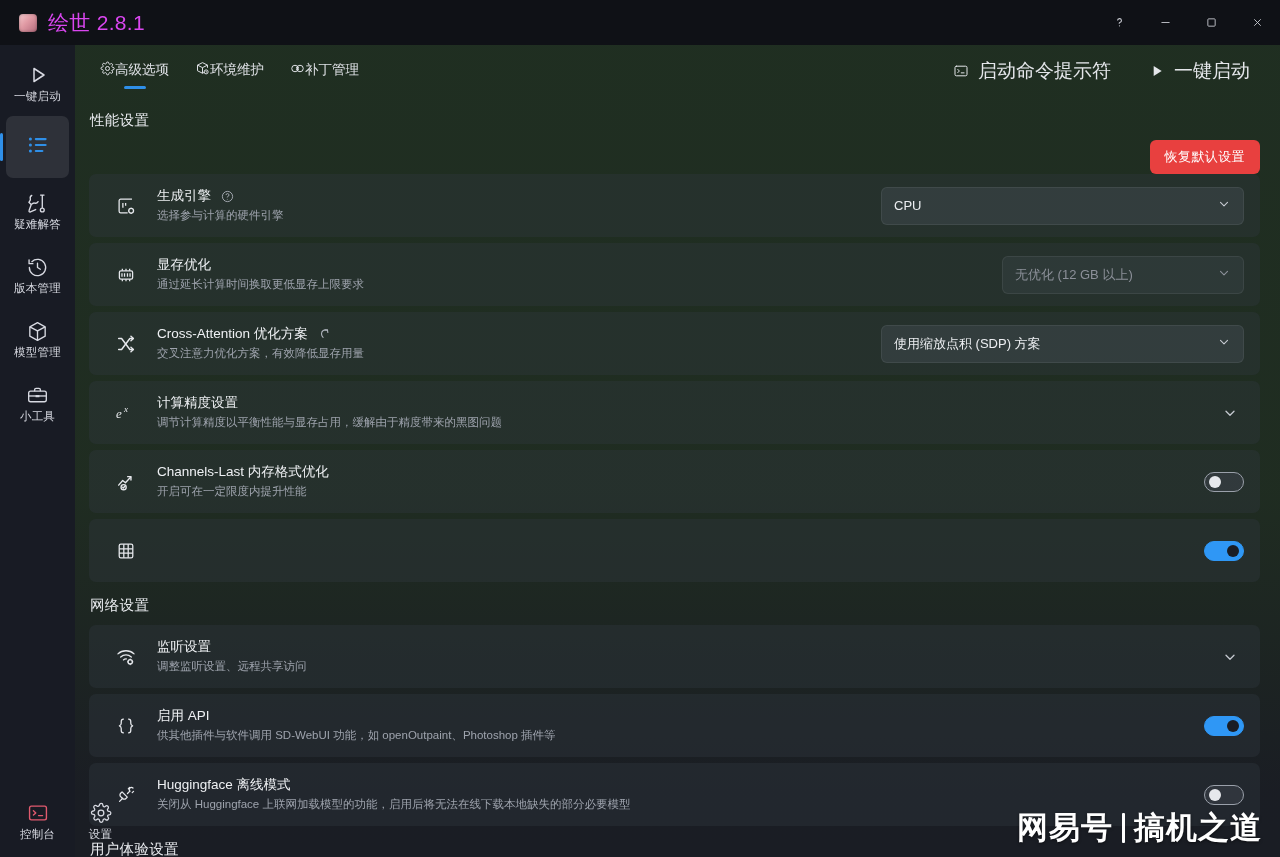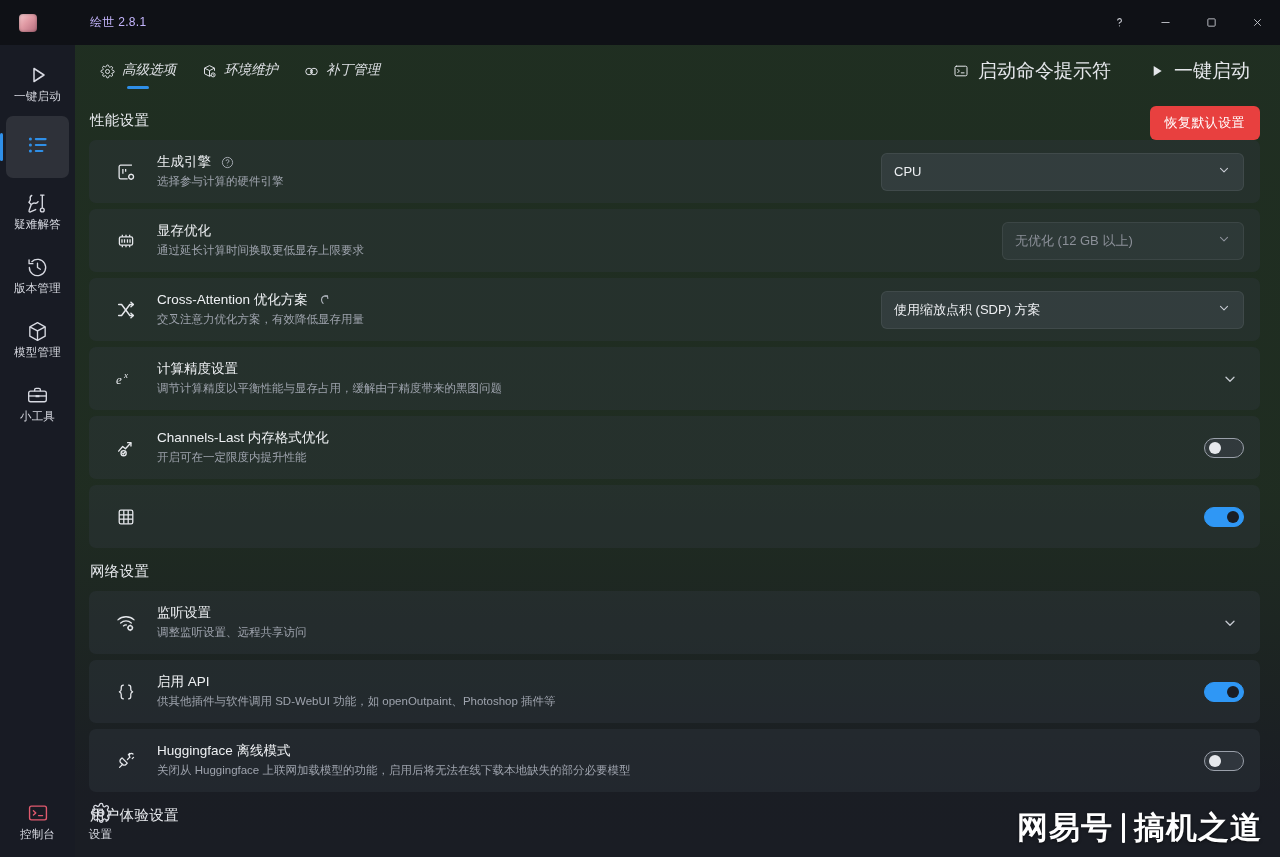--- a/index.html
+++ b/index.html
@@ -15,21 +15,21 @@
   .titlebar {
     height:45px; flex:0 0 45px; background:#0f1116;
     display:flex; align-items:center; position:relative; z-index:30;
   }
   .tb-left { display:flex; align-items:center; gap:11px; padding-left:19px; }
   .tb-logo {
     width:18px; height:18px; border-radius:4px;
     background:linear-gradient(135deg,#f5c9cd 0%,#e09aa4 45%,#b36b7c 100%);
     box-shadow:inset 0 0 3px rgba(0,0,0,.35);
   }
-  .tb-title { font-size:12px; color:#c4b5fd; letter-spacing:.3px;margin-left:42px; }
+  .tb-title { font-size:21px; color:#d946ef; letter-spacing:.3px; }
   .tb-right { margin-left:auto; display:flex; height:100%; }
   .tb-btn {
     width:46px; height:45px; display:flex; align-items:center; justify-content:center;
     color:#c9cbd2; font-size:14px; cursor:default;
   }
   .tb-btn svg { display:block; }
 
   
   .shell { flex:1; display:flex; min-height:0; position:relative; }
 
@@ -67,43 +67,43 @@
       rgba(26,29,36,0) 100%);
   }
 
   
   .toolbar {
     height:52px; flex:0 0 52px; display:flex; align-items:center;
     padding:0 24px 0 14px; position:relative; z-index:5;
   }
   .tabs { display:flex; align-items:center; gap:4px; }
   .tab {
-    display:flex; align-items:flex-end; gap:7px; padding:7px 11px 9px;
-    font-size:13.5px; color:#dfe1e6; position:relative; border-radius:5px; cursor:default;font-style:italic;
+    display:flex; align-items:flex-start; padding:7px 11px 9px;
+    font-size:13.5px; color:#dfe1e6; position:relative; border-radius:5px; cursor:default;
   }
   .tab.active::after {
     content:""; position:absolute; left:50%; transform:translateX(-50%);
     bottom:-1px; width:22px; height:3px; border-radius:2px; background:#2f8fe8;
   }
   .tab svg, .tb-act svg { display:block; }
   .tb-actions { margin-left:auto; display:flex; align-items:center; gap:26px; }
   .tb-act {
     display:flex; align-items:center; gap:9px; font-size:19px; color:#e4e6ea;
     padding:5px 6px; border-radius:5px; cursor:default;
   }
 
   
   .content {
     flex:1; min-height:0; overflow:hidden; position:relative; z-index:5;
     padding:0 20px 0 14px;
   }
   .section-title {
     font-size:14.5px; color:#e9ebef; padding:14px 0 10px 1px; letter-spacing:.3px;
   }
-  .section-head { display:flex; align-items:flex-end; }
+  .section-head { display:flex; align-items:flex-start;flex-direction:column; }
   .reset-btn {
     margin-left:auto; background:#e8403f; color:#fff; font-size:13px;
     padding:8px 15px; border-radius:6px; border:none; cursor:default; letter-spacing:.4px;
   }
 
   .card-group { display:flex; flex-direction:column; gap:6px; }
   .row {
     background:rgba(48,54,62,.40);
     border-radius:7px; min-height:63px;
     display:flex; align-items:center; padding:0 16px 0 22px; gap:16px;

